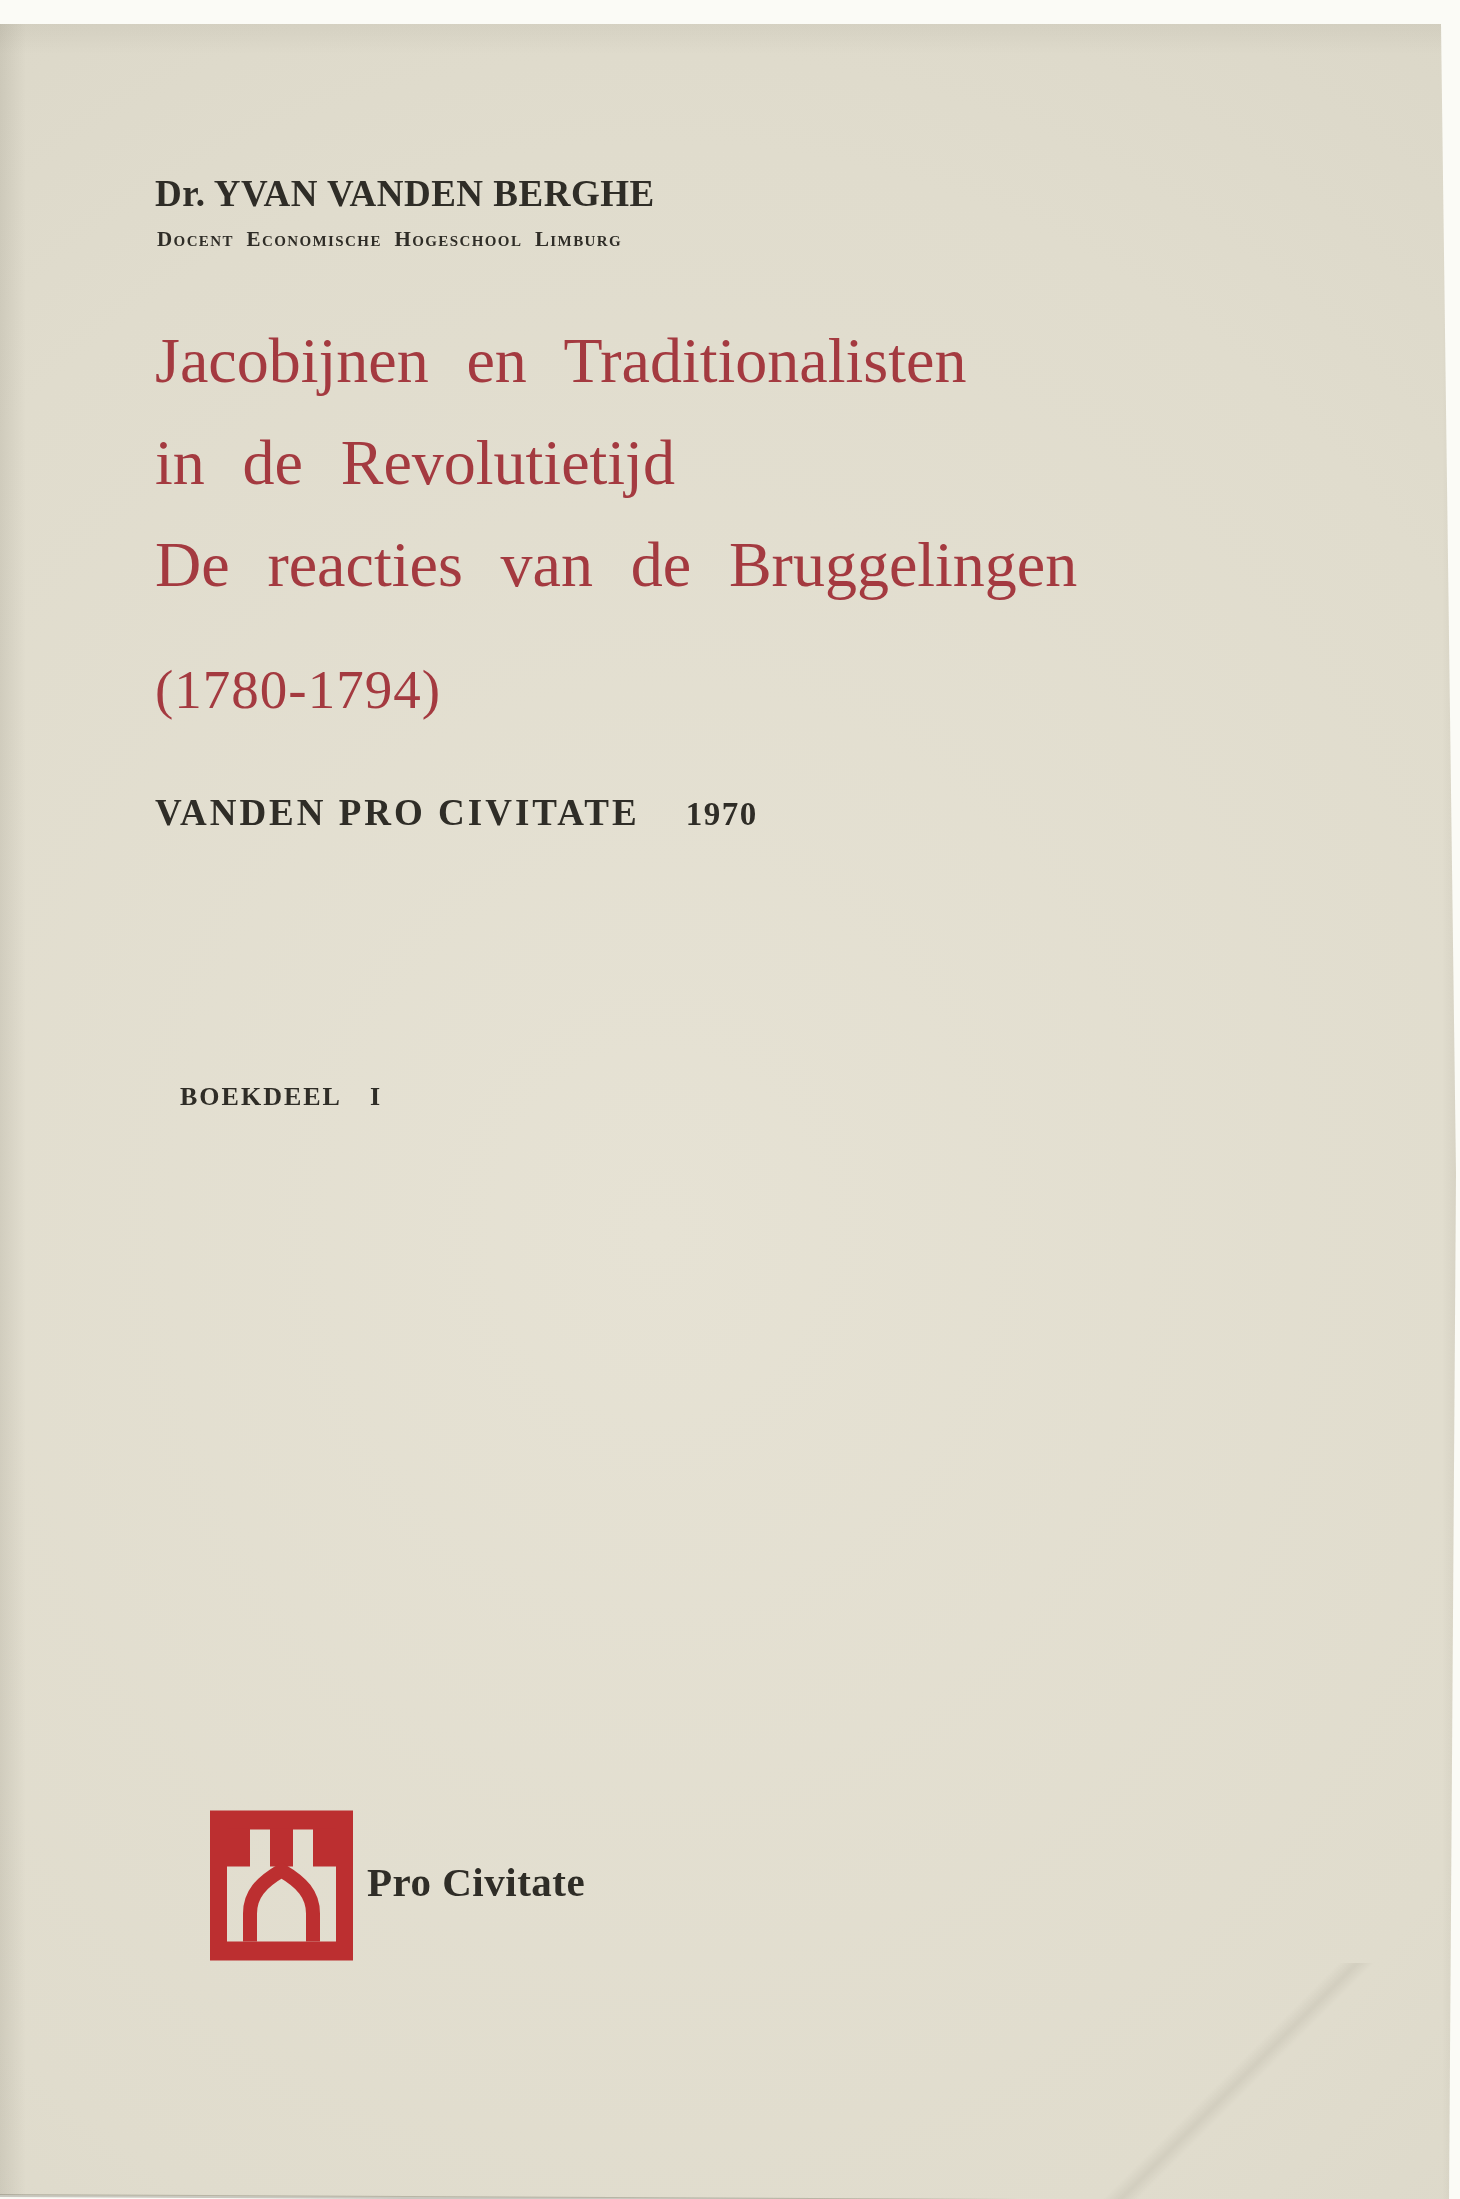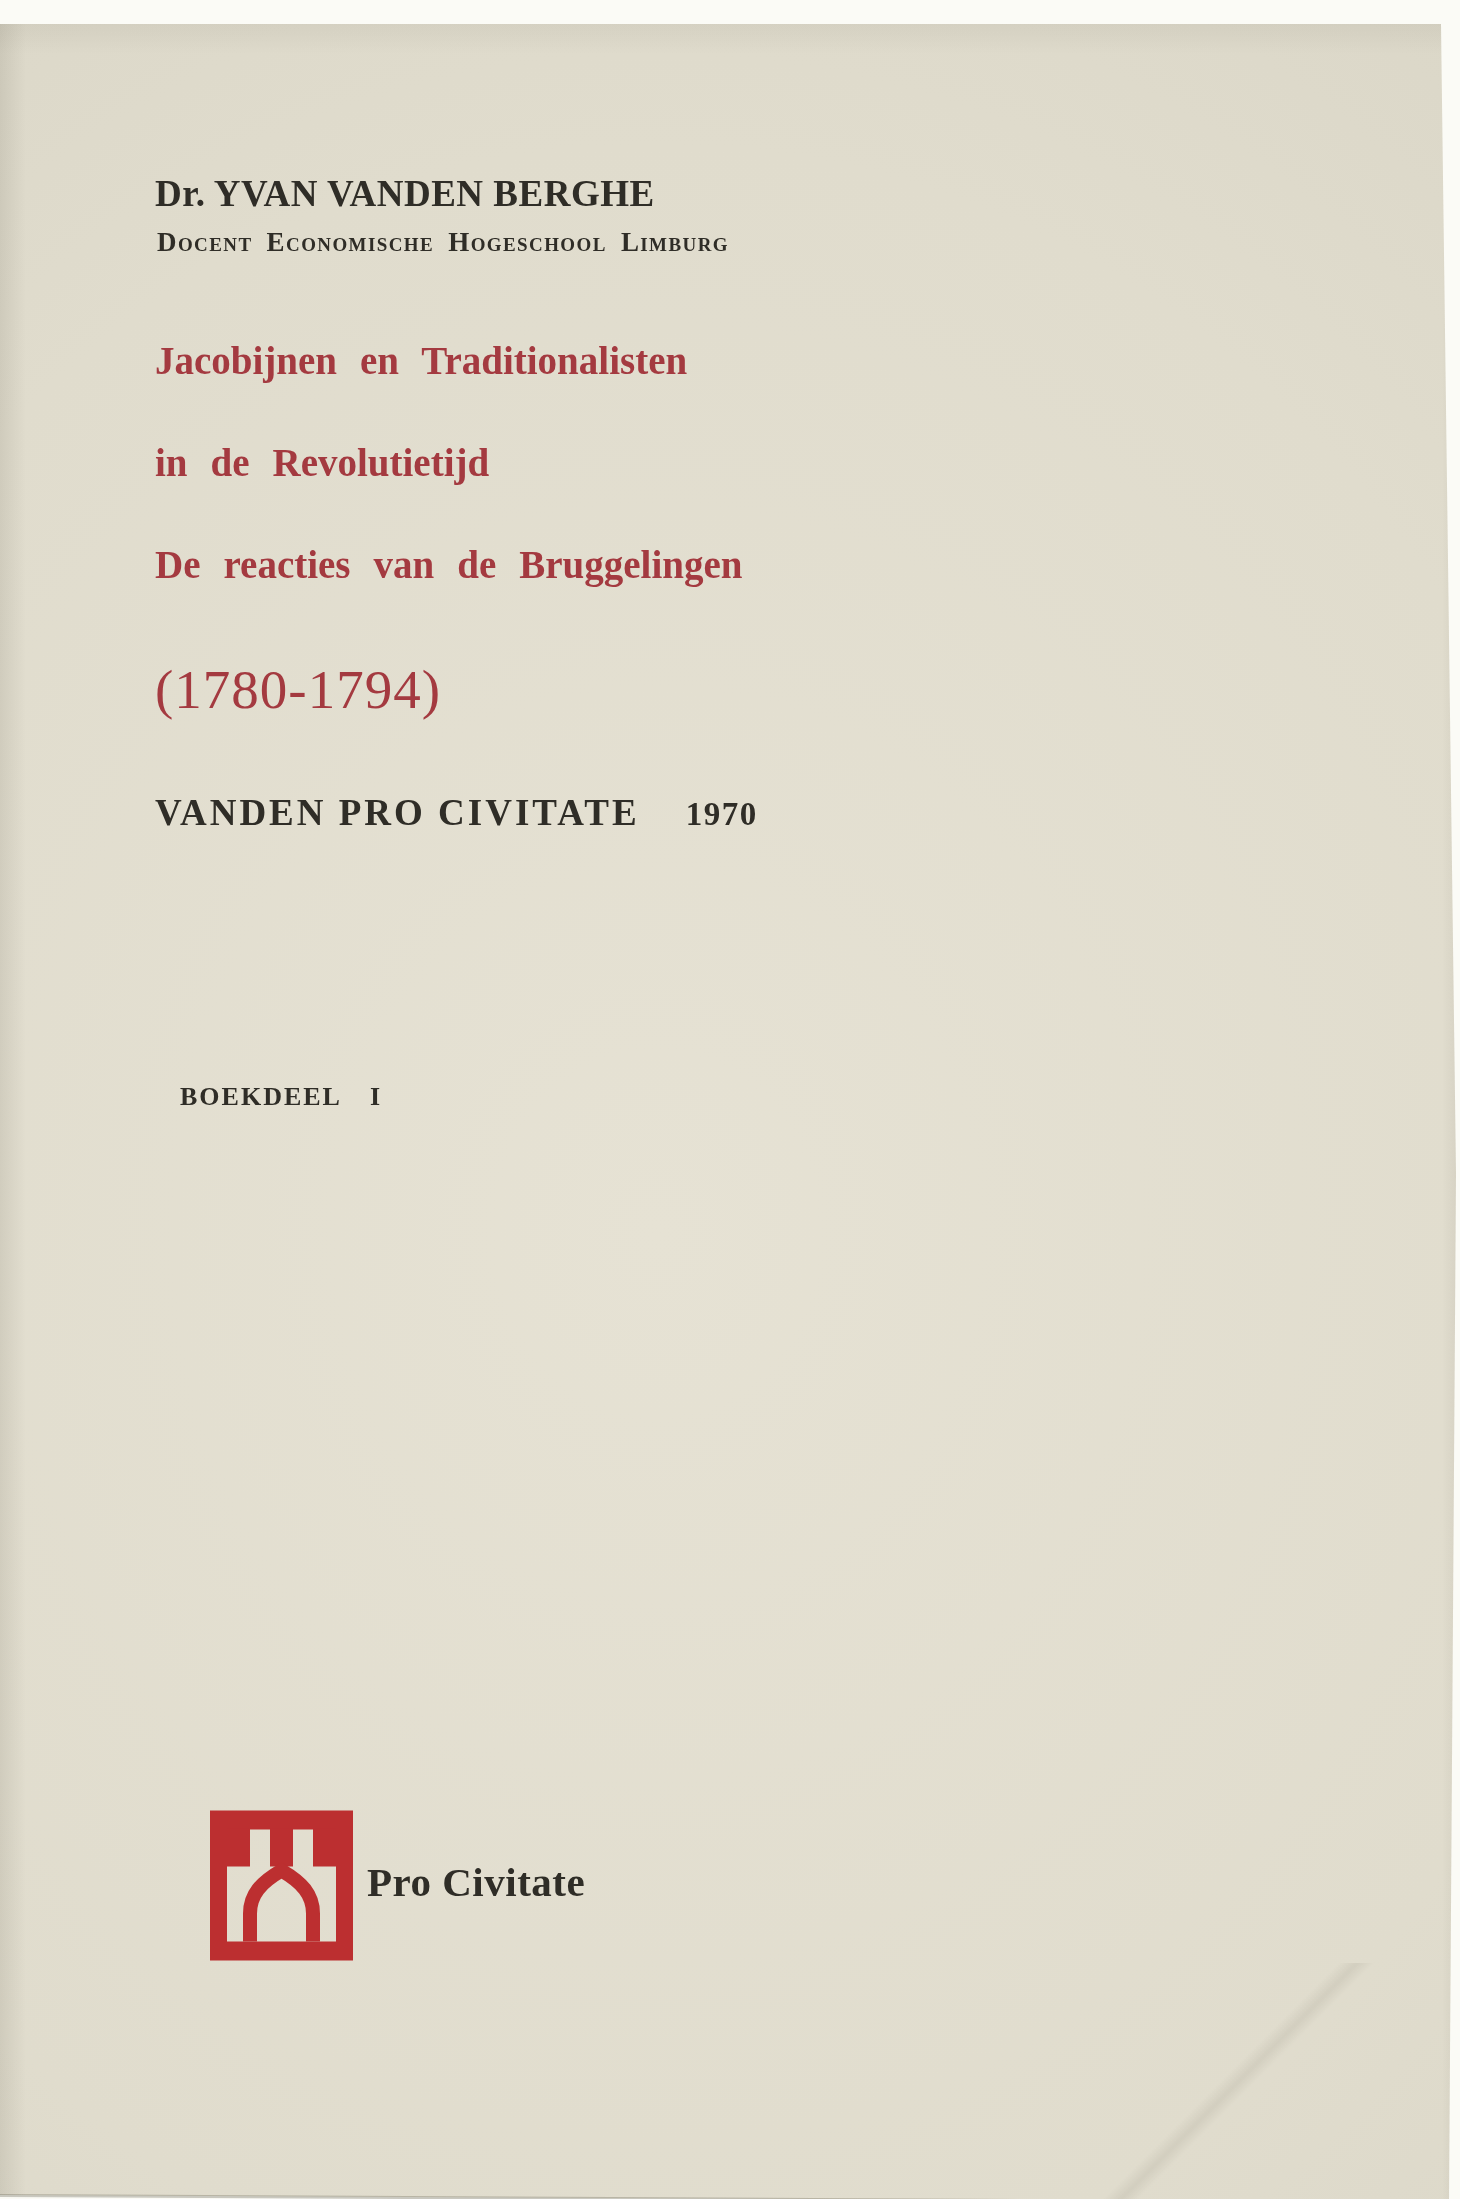--- a/index.html
+++ b/index.html
@@ -48,28 +48,28 @@
     transform: rotate(0.28deg); transform-origin: left center;
   }
   .txt{ position:absolute; color: var(--ink); white-space:nowrap; }
 
   .author-name{
     left:155px; top:148px;
     font-size:37px; font-weight:700; letter-spacing:0.5px;
   }
   .author-affiliation{
     left:157px; top:203px;
-    font-size:27px; font-weight:700;
+    font-size:21px; font-weight:700;
     font-variant: small-caps;
     letter-spacing:1.4px; word-spacing:6px;
   }
   .book-title{
     left:155px; top:286px;
     color: var(--title-red);
-    font-size:39px; font-weight:700;
+    font-size:64px; font-weight:400;
     line-height:102px;
     word-spacing:0.34em;
     white-space:nowrap;
   }
   .title-years{
     left:155px; top:634px;
     color: var(--title-red);
     font-size:55px; font-weight:400;
     letter-spacing:1px;
   }

